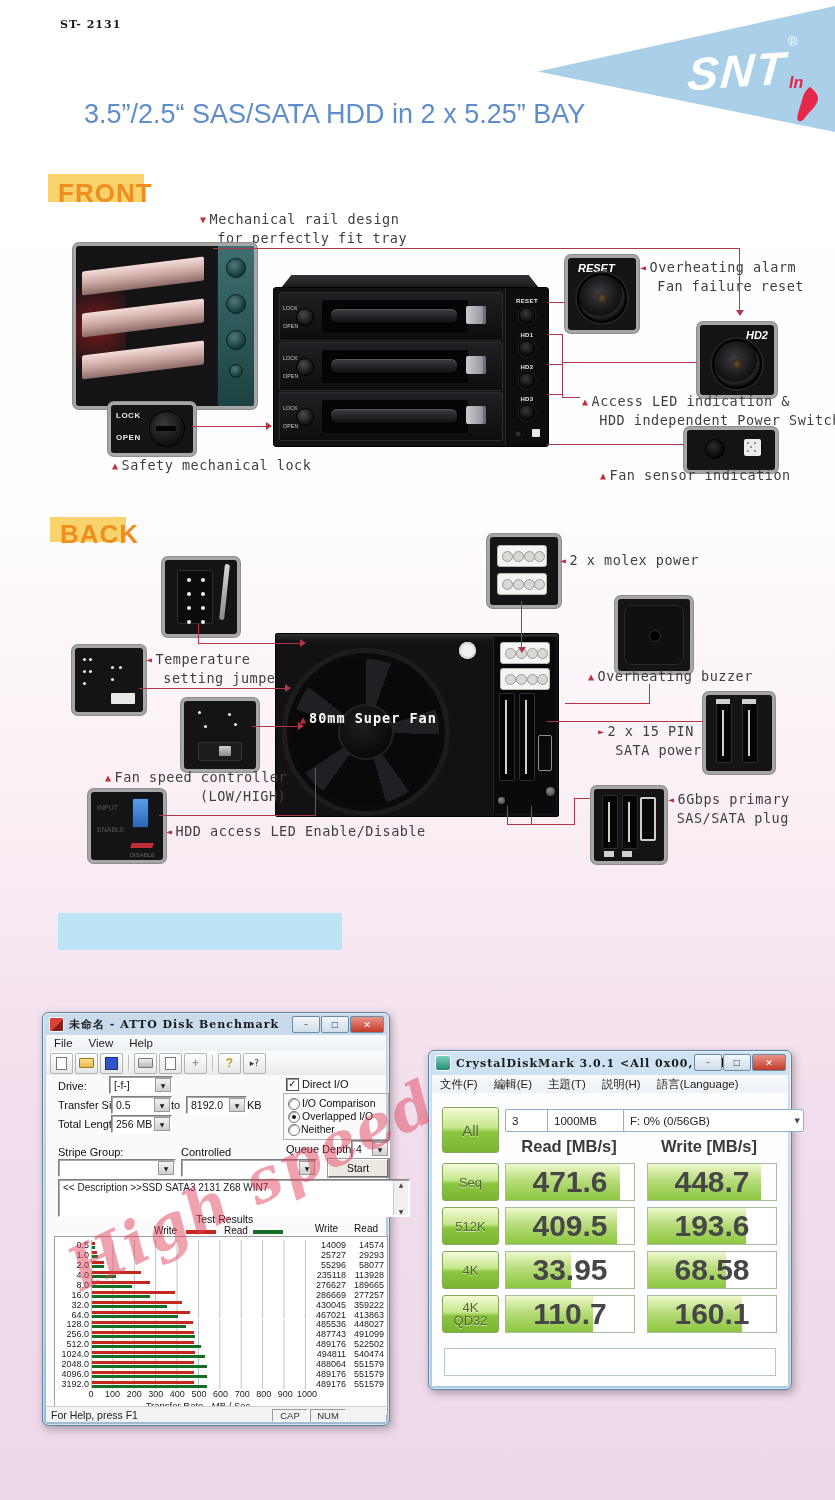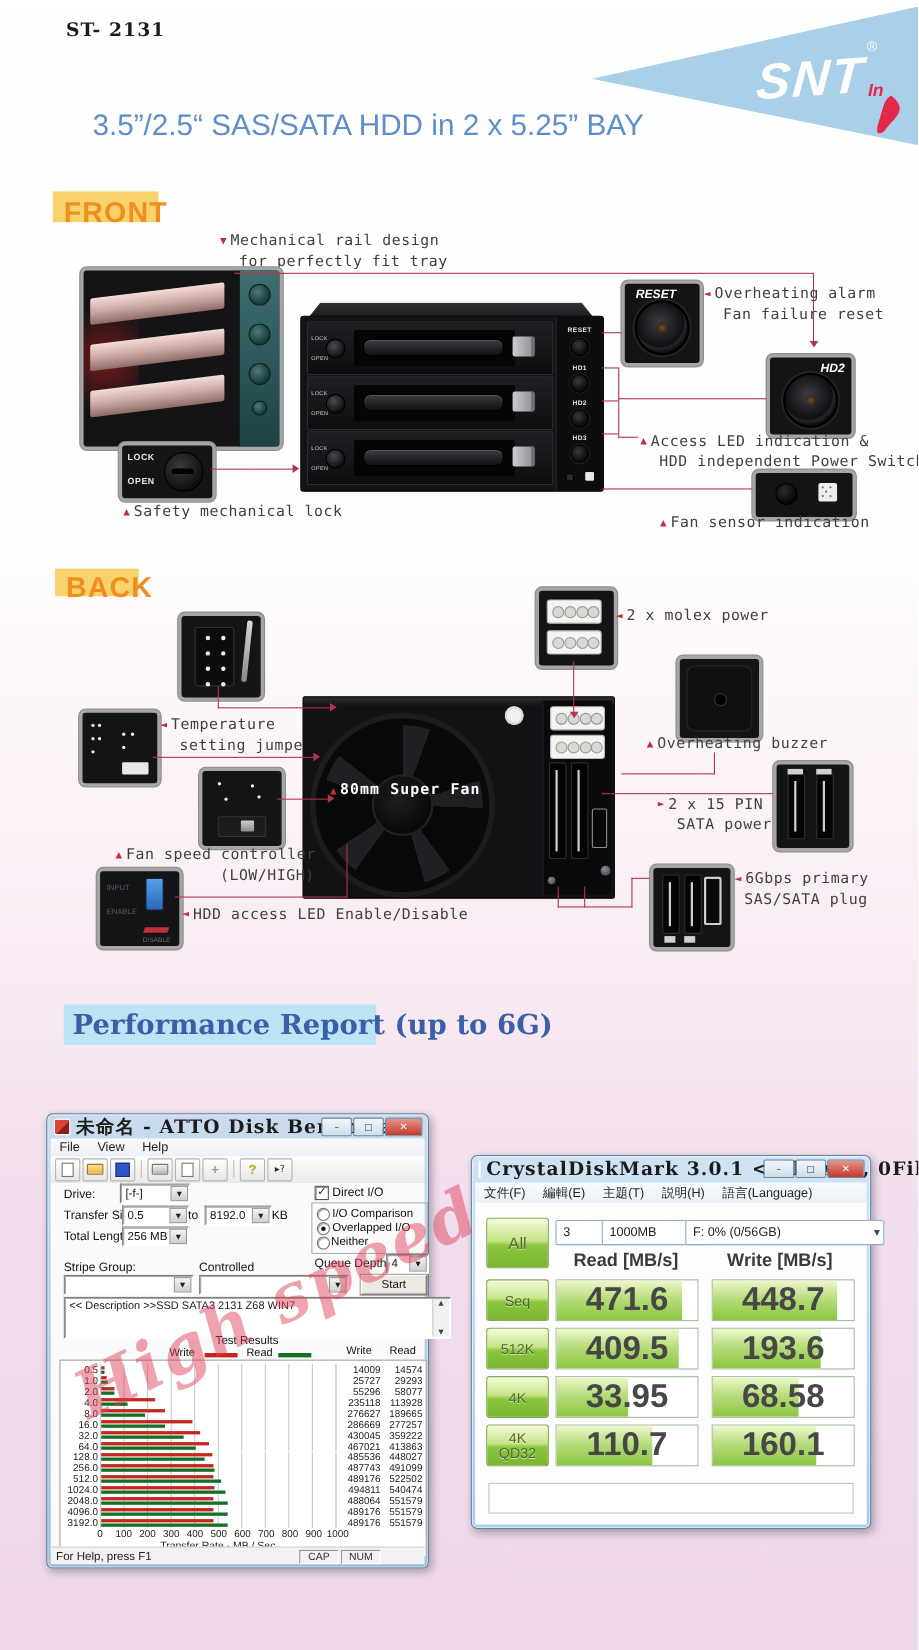--- a/index.html
+++ b/index.html
@@ -92,21 +92,21 @@
   
   .perf-box{left:58px;top:913px;width:284px;height:37px;background:#bce4f5;position:absolute}
   .perf-h{left:66px;top:917px;position:absolute;font:bold 25px "DejaVu Serif",serif;color:#3a5fa8}
   .watermark{left:72px;top:1238px;position:absolute;z-index:60;pointer-events:none;
     font:italic bold 60px "DejaVu Serif",serif;color:rgba(224,62,88,.48);
     transform:rotate(-26deg);transform-origin:0 50%;white-space:nowrap;letter-spacing:2px}
   
   .win{position:absolute;border-radius:6px;border:1px solid #5d84a6;
     box-shadow:2px 3px 8px rgba(0,0,0,.3),inset 0 0 0 1px rgba(255,255,255,.55)}
   .titlebar{position:absolute;left:0;top:0;right:0;display:flex;align-items:center;padding:0 6px;gap:5px}
-  .title{font-size:17px;color:#1b1b1b;white-space:nowrap}
+  .title{font-size:11px;color:#1b1b1b;white-space:nowrap}
   .winbtns{position:absolute;right:5px;top:3px;display:flex}
   .wbtn{width:26px;height:15px;border:1px solid #6a8aa6;border-radius:2px;margin-left:1px;
     background:linear-gradient(#f2f7fb,#cfdde9);display:flex;align-items:center;justify-content:center;
     font-family:"DejaVu Sans",sans-serif;font-size:8px;color:#345}
   .wbtn.close{width:32px;background:linear-gradient(#e9958a,#c23a2c);color:#fff;font-size:9px}
   .menubar{position:absolute;left:3px;right:3px;display:flex;align-items:center;
     background:linear-gradient(#f8fafc,#edf1f5);border-bottom:1px solid #d4dae0;font-size:11.5px;color:#222}
   .menubar span{padding:0 8px}
   
   .atto{left:42px;top:1012px;width:346px;height:412px;background:linear-gradient(#cadcec,#9cbcd6)}
@@ -461,21 +461,20 @@
   <div class="cline" style="left:315px;top:768px;width:1px;height:48px"></div>
   <div class="cline" style="left:159px;top:815px;width:157px;height:1px"></div>
   <div class="cline" style="left:547px;top:721px;width:156px;height:1px"></div>
   <div class="cline" style="left:507px;top:806px;width:1px;height:19px"></div>
   <div class="cline" style="left:531px;top:806px;width:1px;height:19px"></div>
   <div class="cline" style="left:507px;top:824px;width:68px;height:1px"></div>
   <div class="cline" style="left:574px;top:798px;width:1px;height:27px"></div>
   <div class="cline" style="left:574px;top:798px;width:16px;height:1px"></div>
 
   <div class="perf-box"></div>
-  <div class="perf-h">Performance Report (up to 6G)</div>
   <div class="watermark">High speed</div>
 
   <div class="win atto">
     <div class="titlebar">
       <div class="aico"></div>
       <span class="title">未命名 - ATTO Disk Benchmark</span>
       <div class="winbtns">
         <div class="wbtn">–</div>
         <div class="wbtn">□</div>
         <div class="wbtn close">✕</div>

